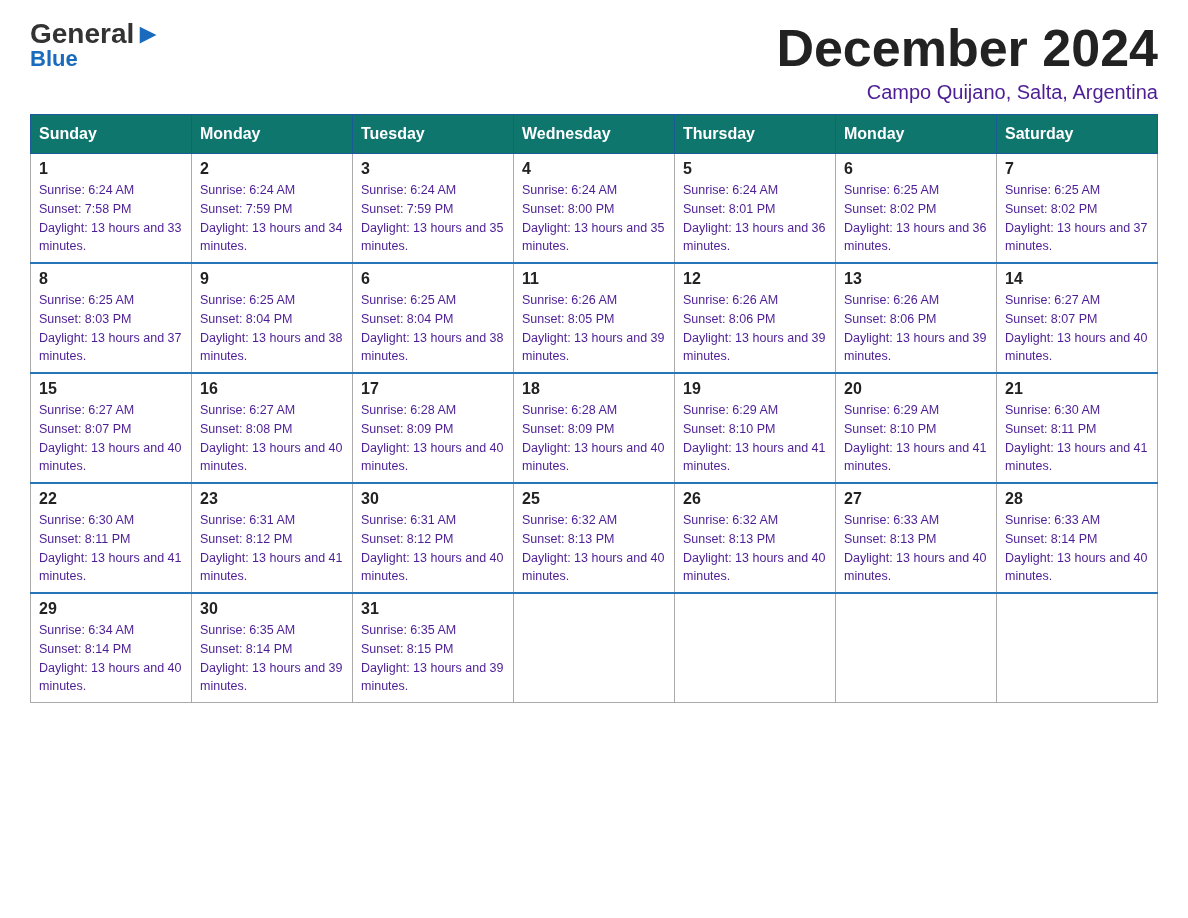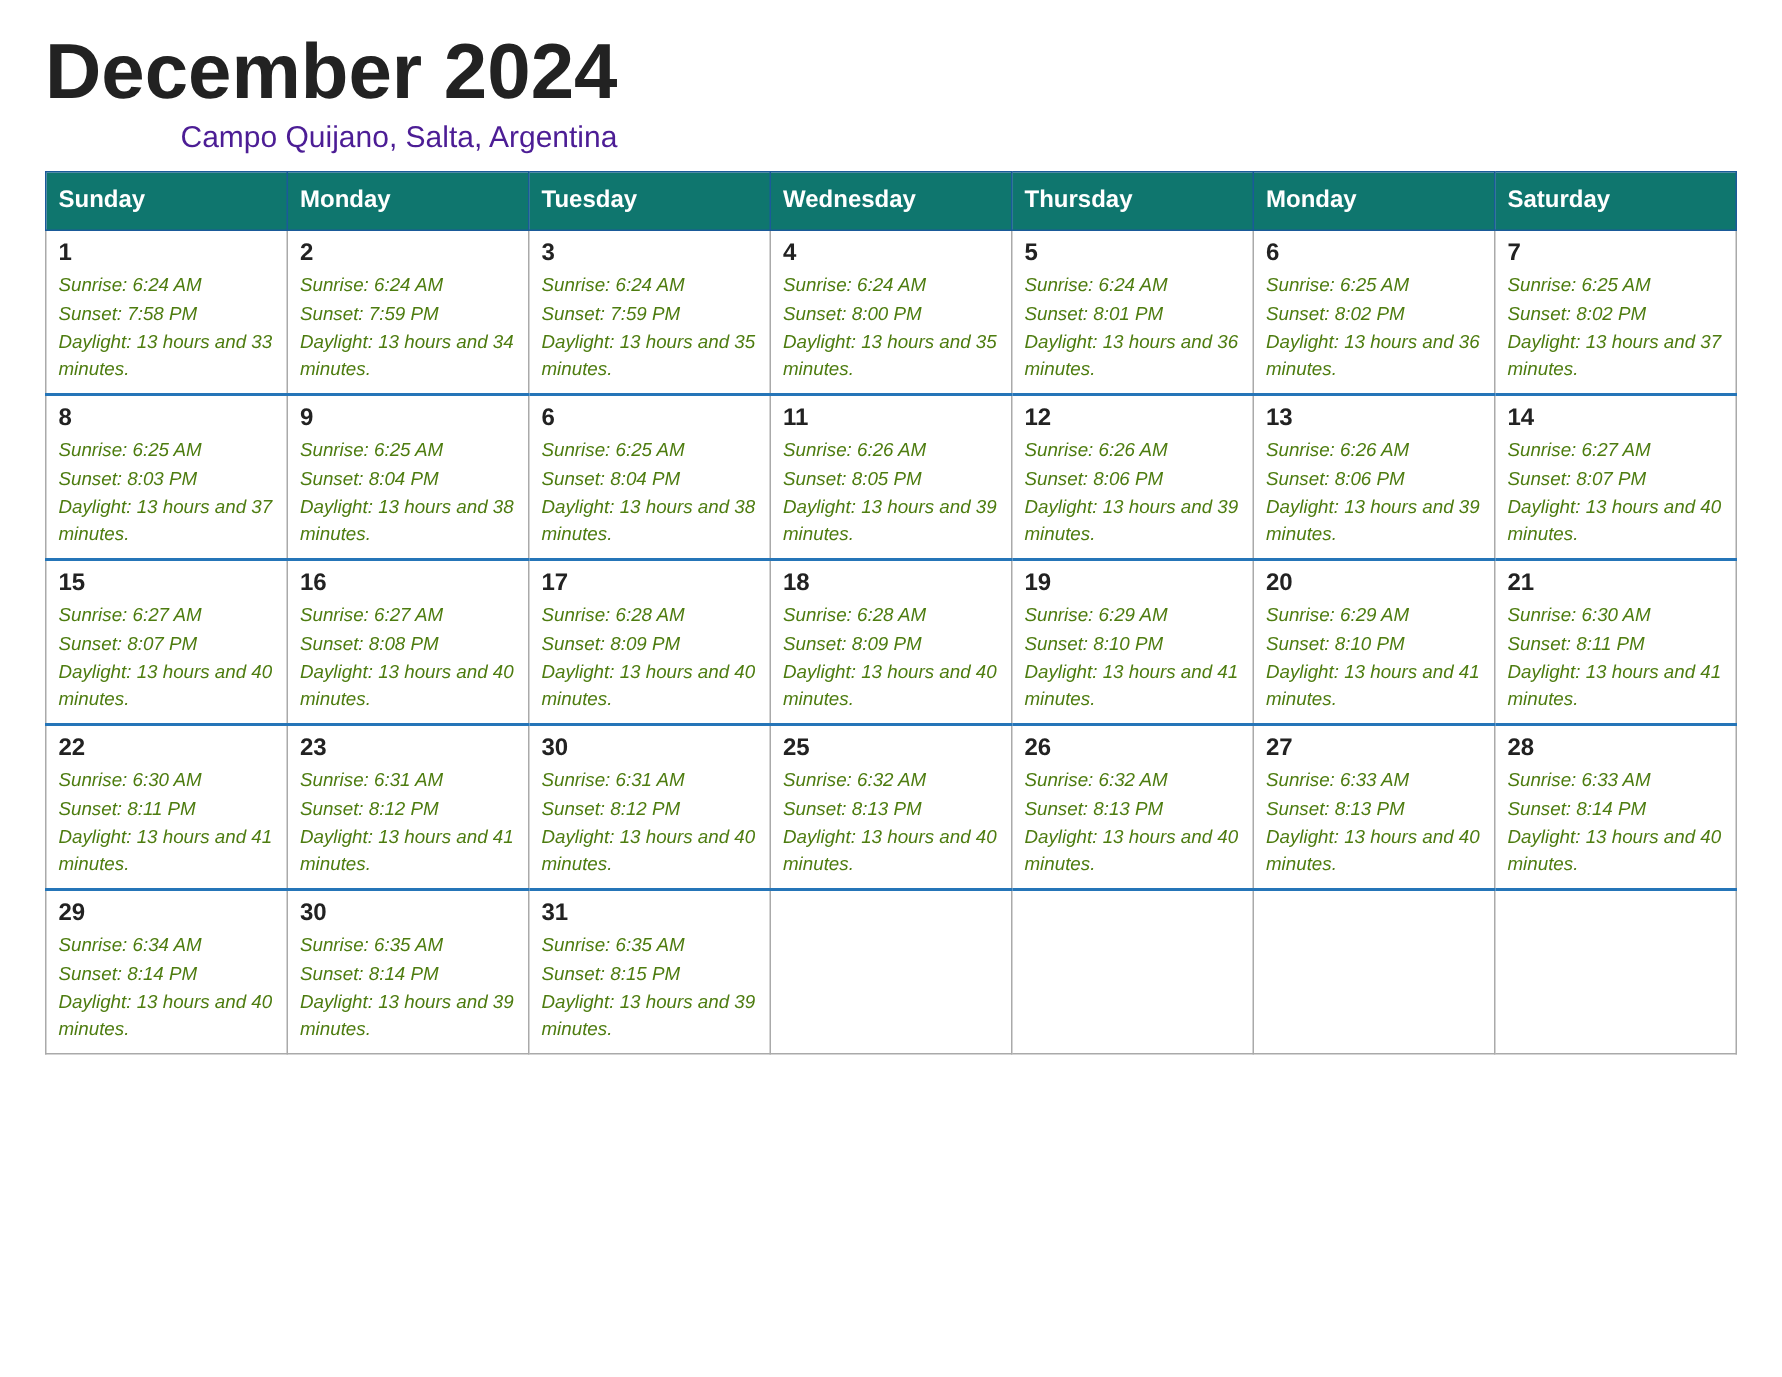--- a/index.html
+++ b/index.html
@@ -73,35 +73,40 @@
     }
     .day-number {
       font-size: 16px;
       font-weight: bold;
       color: #222;
       display: block;
       margin-bottom: 3px;
     }
     .day-info {
       font-size: 12.5px;
-      color: #4d7c0f;
+      color: #4c1d95;
       line-height: 1.5;
-      font-style: italic;
     }
     .empty-cell {
       background: #fff;
     }
     .row-divider td {
       border-top: 2px solid #2575b8;
     }
   </style>
 </head>
 <body>
 
 <div class="header">
+  <div class="logo">
+    <div class="logo-text">
+      General<span style="color:#1a6bbd;">►</span>
+    </div>
+    <div class="logo-blue">Blue</div>
+  </div>
   <div class="title-block">
     <div class="month-title">December 2024</div>
     <div class="location">Campo Quijano, Salta, Argentina</div>
   </div>
 </div>
 
 <table class="calendar-table">
   <thead>
     <tr>
     <th>Sunday</th>

